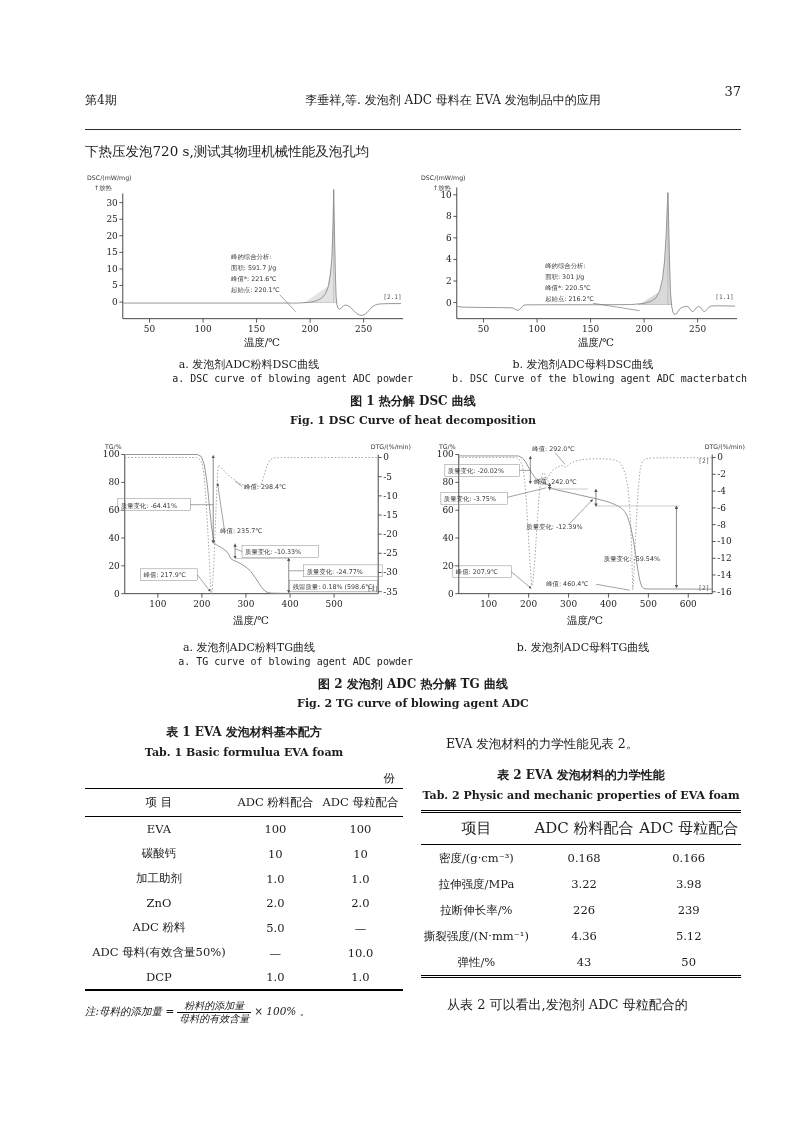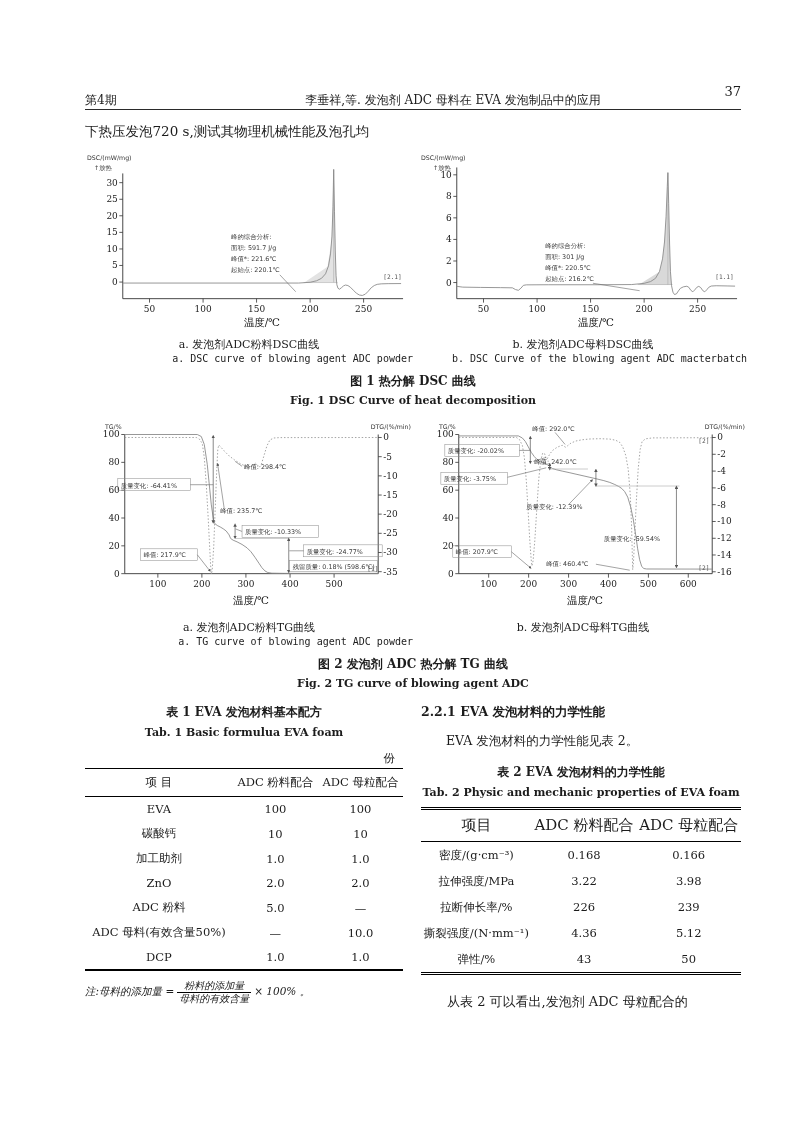--- a/index.html
+++ b/index.html
@@ -1,19 +1,19 @@
 <!DOCTYPE html>
 <html><head>
 <meta charset="utf-8">
 <style>
   html,body{margin:0;padding:0;background:#ffffff;}
   .page{position:relative;width:793px;height:1122px;background:#fff;overflow:hidden;
         font-family:"DejaVu Serif","Liberation Serif",serif;color:#1c1c1c;}
   .content{position:absolute;left:85px;top:92px;width:656px;}
-  .pageheader{display:flex;align-items:flex-end;border-bottom:1.2px solid #2a2a2a;padding-bottom:0;font-size:12px;}
+  .pageheader{display:flex;align-items:flex-end;border-bottom:1.2px solid #2a2a2a;padding-bottom:20px;font-size:12px;}
   .issue{width:140px;}
   .running{flex:1;text-align:center;font-size:12px;}
   .pageno{width:60px;text-align:right;font-size:13px;align-self:flex-start;margin-top:-8px;}
   .intro{display:flex;gap:9px;margin-top:13px;font-size:13.5px;}
   .intro .col{width:316px;}
   .figrow{display:flex;margin-top:10px;gap:6px;}
   .figblock{width:328px;}
   .figblock svg{display:block;}
   .subcap-zh{text-align:center;font-size:11px;margin-top:1px;}
   .subcap-en{text-align:right;font-size:10px;font-family:"DejaVu Sans Mono","Liberation Mono",monospace;margin-top:1px;}
@@ -388,21 +388,20 @@
           <span>注:母料的添加量 =</span>
           <span class="frac">
             <span class="num">粉料的添加量</span>
             <span class="den">母料的有效含量</span>
           </span>
           <span>× 100% 。</span>
         </div>
       </div>
 
       <div class="colR">
-        <div class="sec-head">2.2.1  EVA 发泡材料的力学性能</div>
         <div class="sec-para">EVA 发泡材料的力学性能见表 2。</div>
         <div class="tbl-title-zh" style="margin-top:14px;">表 2  EVA 发泡材料的力学性能</div>
         <div class="tbl-title-en">Tab. 2  Physic and mechanic properties of EVA foam</div>
         <table class="t2">
           <thead>
             <tr>
               <th>项目</th>
               <th>ADC 粉料配合</th>
               <th>ADC 母粒配合</th>
             </tr>

